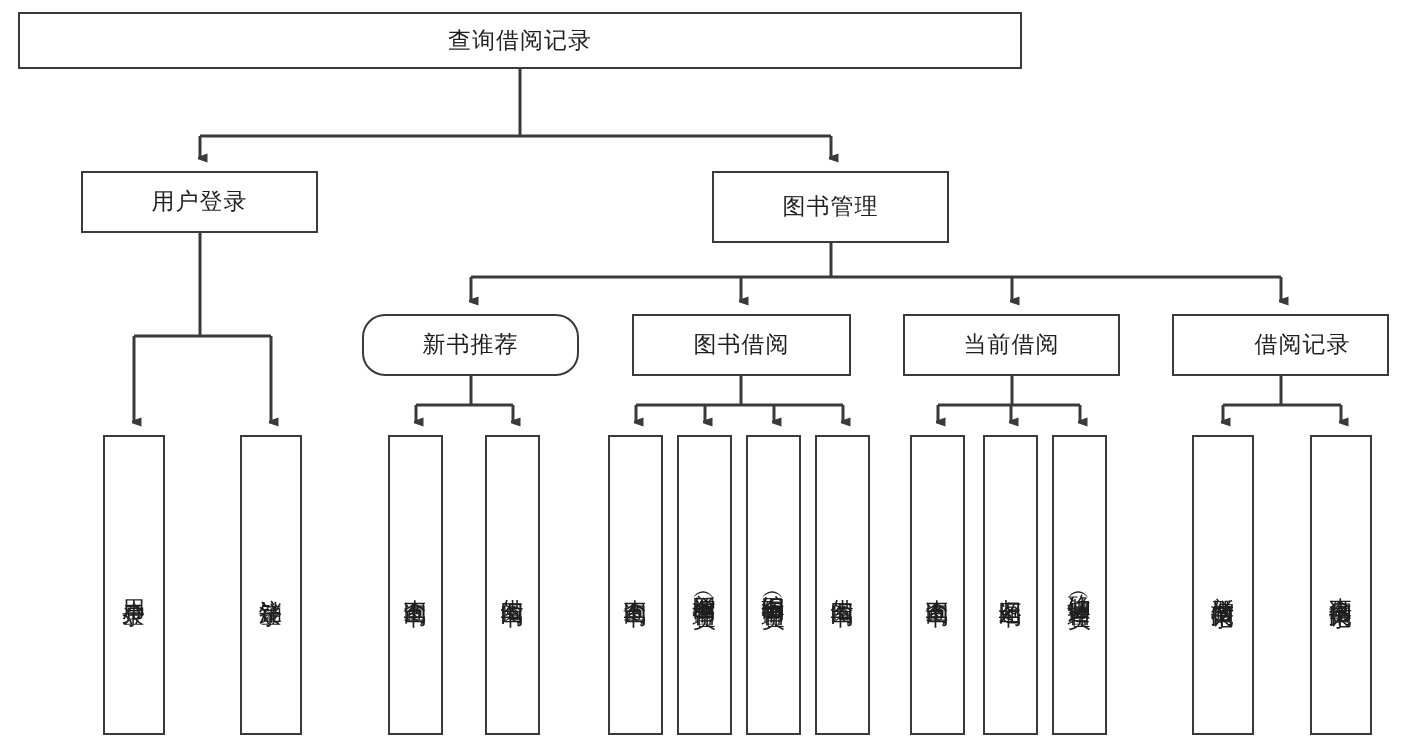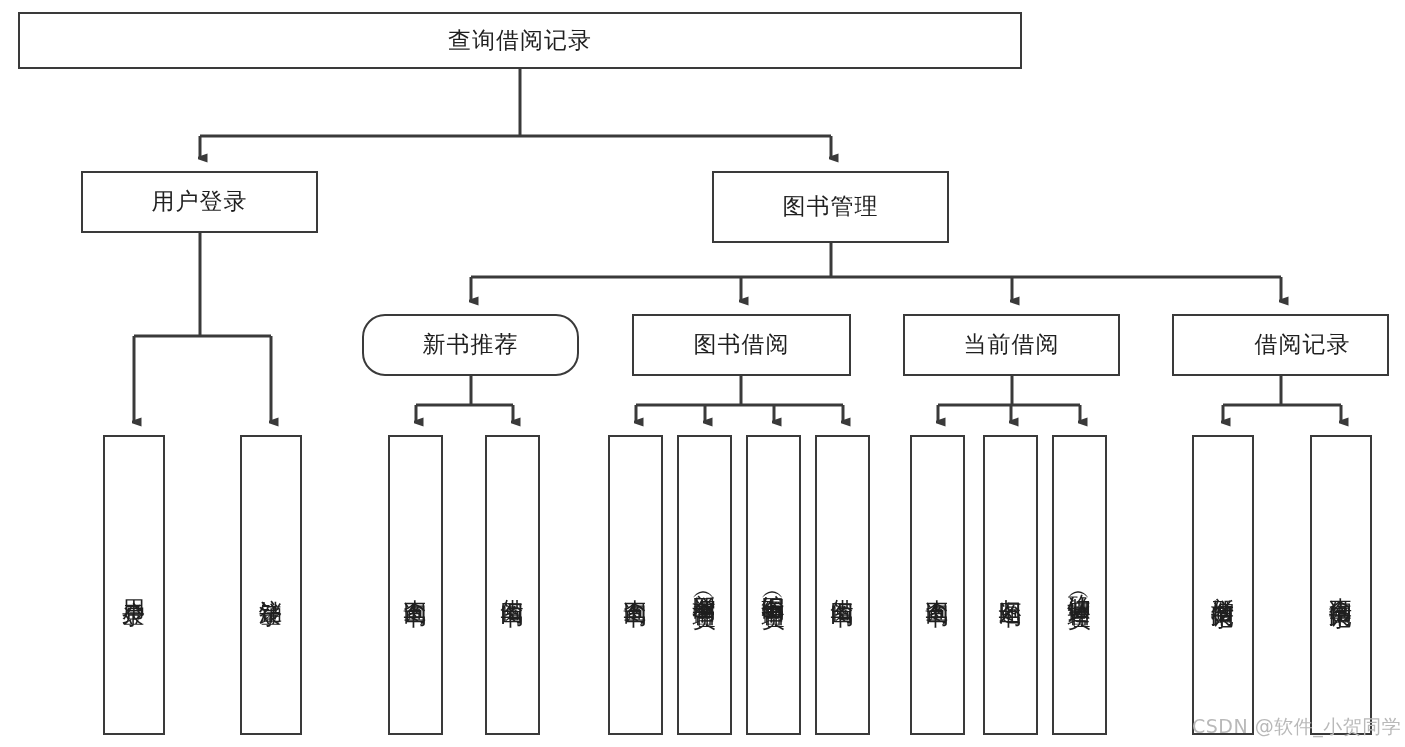--- a/index.html
+++ b/index.html
@@ -168,14 +168,13 @@
         <span class="vtext">确认归还（管理员）</span>
       </div>
       <div class="node vertical" style="left: 1192px; top: 435px; width: 62px; height: 300px;">
         <span class="vtext">新增借阅记录</span>
       </div>
       <div class="node vertical" style="left: 1310px; top: 435px; width: 62px; height: 300px;">
         <span class="vtext">查询借阅记录</span>
       </div>
     </div>
 
-  <div class="watermark" style="left: 1192px; top: 714px;">CSDN @软件_小贺同学</div>
 </div>
 
 </body></html>

